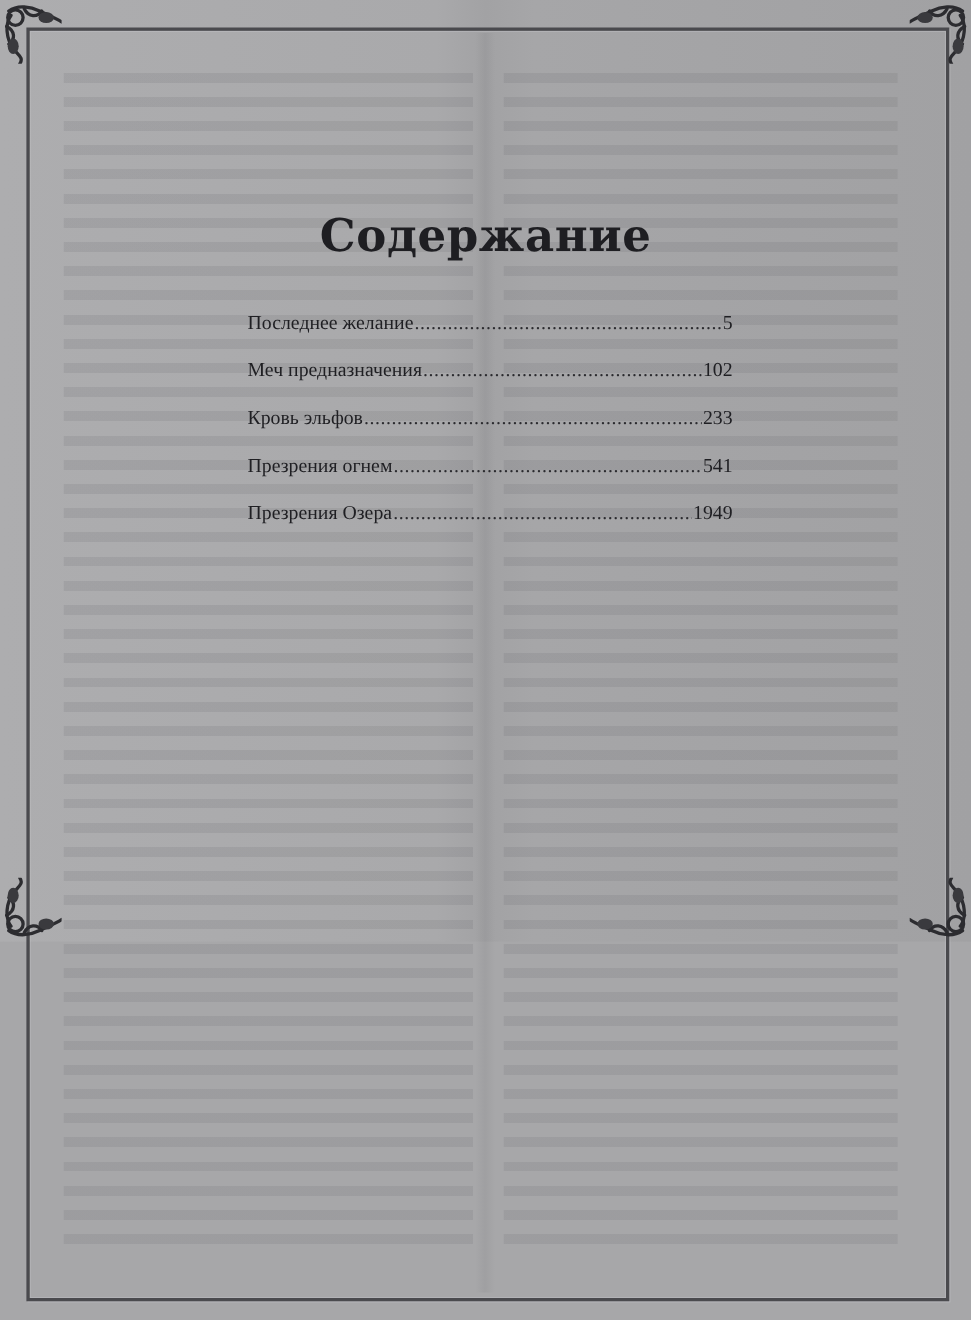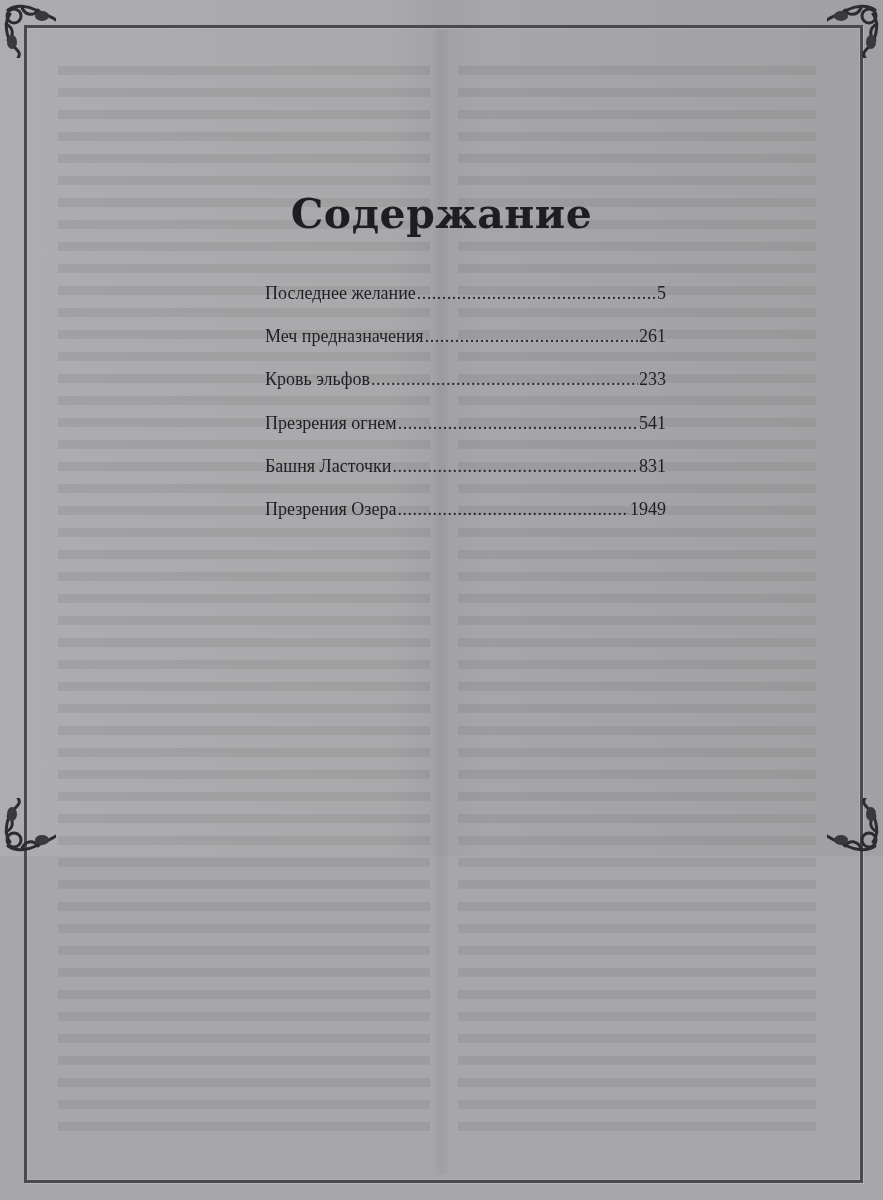--- a/index.html
+++ b/index.html
@@ -53,21 +53,21 @@
       color: #1e1e22;
     }
     .toc {
       position: absolute; left: 225px; top: 283px; width: 441px;
       margin: 0; padding: 0; list-style: none;
     }
     .toc-item {
       display: flex; align-items: baseline;
       height: 43.2px;
       font-family: "Liberation Serif", serif;
-      font-size: 18px; color: #1f1f23; margin-left: 40px;
+      font-size: 18px; color: #1f1f23;
     }
     .toc-title { white-space: nowrap; }
     .toc-dots {
       flex: 1 1 auto; overflow: hidden; white-space: nowrap;
       margin: 0 1px; letter-spacing: 0.5px; color: #2a2a2e;
     }
     .toc-dots::before {
       content: "........................................................................................................................................................................";
     }
     .toc-page { white-space: nowrap; }
@@ -147,36 +147,31 @@
 
   <ul class="toc">
     <li class="toc-item">
       <span class="toc-title">Последнее желание</span>
       <span class="toc-dots"></span>
       <span class="toc-page">5</span>
     </li>
     <li class="toc-item">
       <span class="toc-title">Меч предназначения</span>
       <span class="toc-dots"></span>
-      <span class="toc-page">261</span>
+      <span class="toc-page">102</span>
     </li>
     <li class="toc-item">
       <span class="toc-title">Кровь эльфов</span>
       <span class="toc-dots"></span>
       <span class="toc-page">233</span>
     </li>
     <li class="toc-item">
       <span class="toc-title">Презрения огнем</span>
       <span class="toc-dots"></span>
       <span class="toc-page">541</span>
     </li>
     <li class="toc-item">
-      <span class="toc-title">Башня Ласточки</span>
-      <span class="toc-dots"></span>
-      <span class="toc-page">831</span>
-    </li>
-    <li class="toc-item">
       <span class="toc-title">Презрения Озера</span>
       <span class="toc-dots"></span>
       <span class="toc-page">1949</span>
     </li>
   </ul>
 </div>
 
 </body></html>

